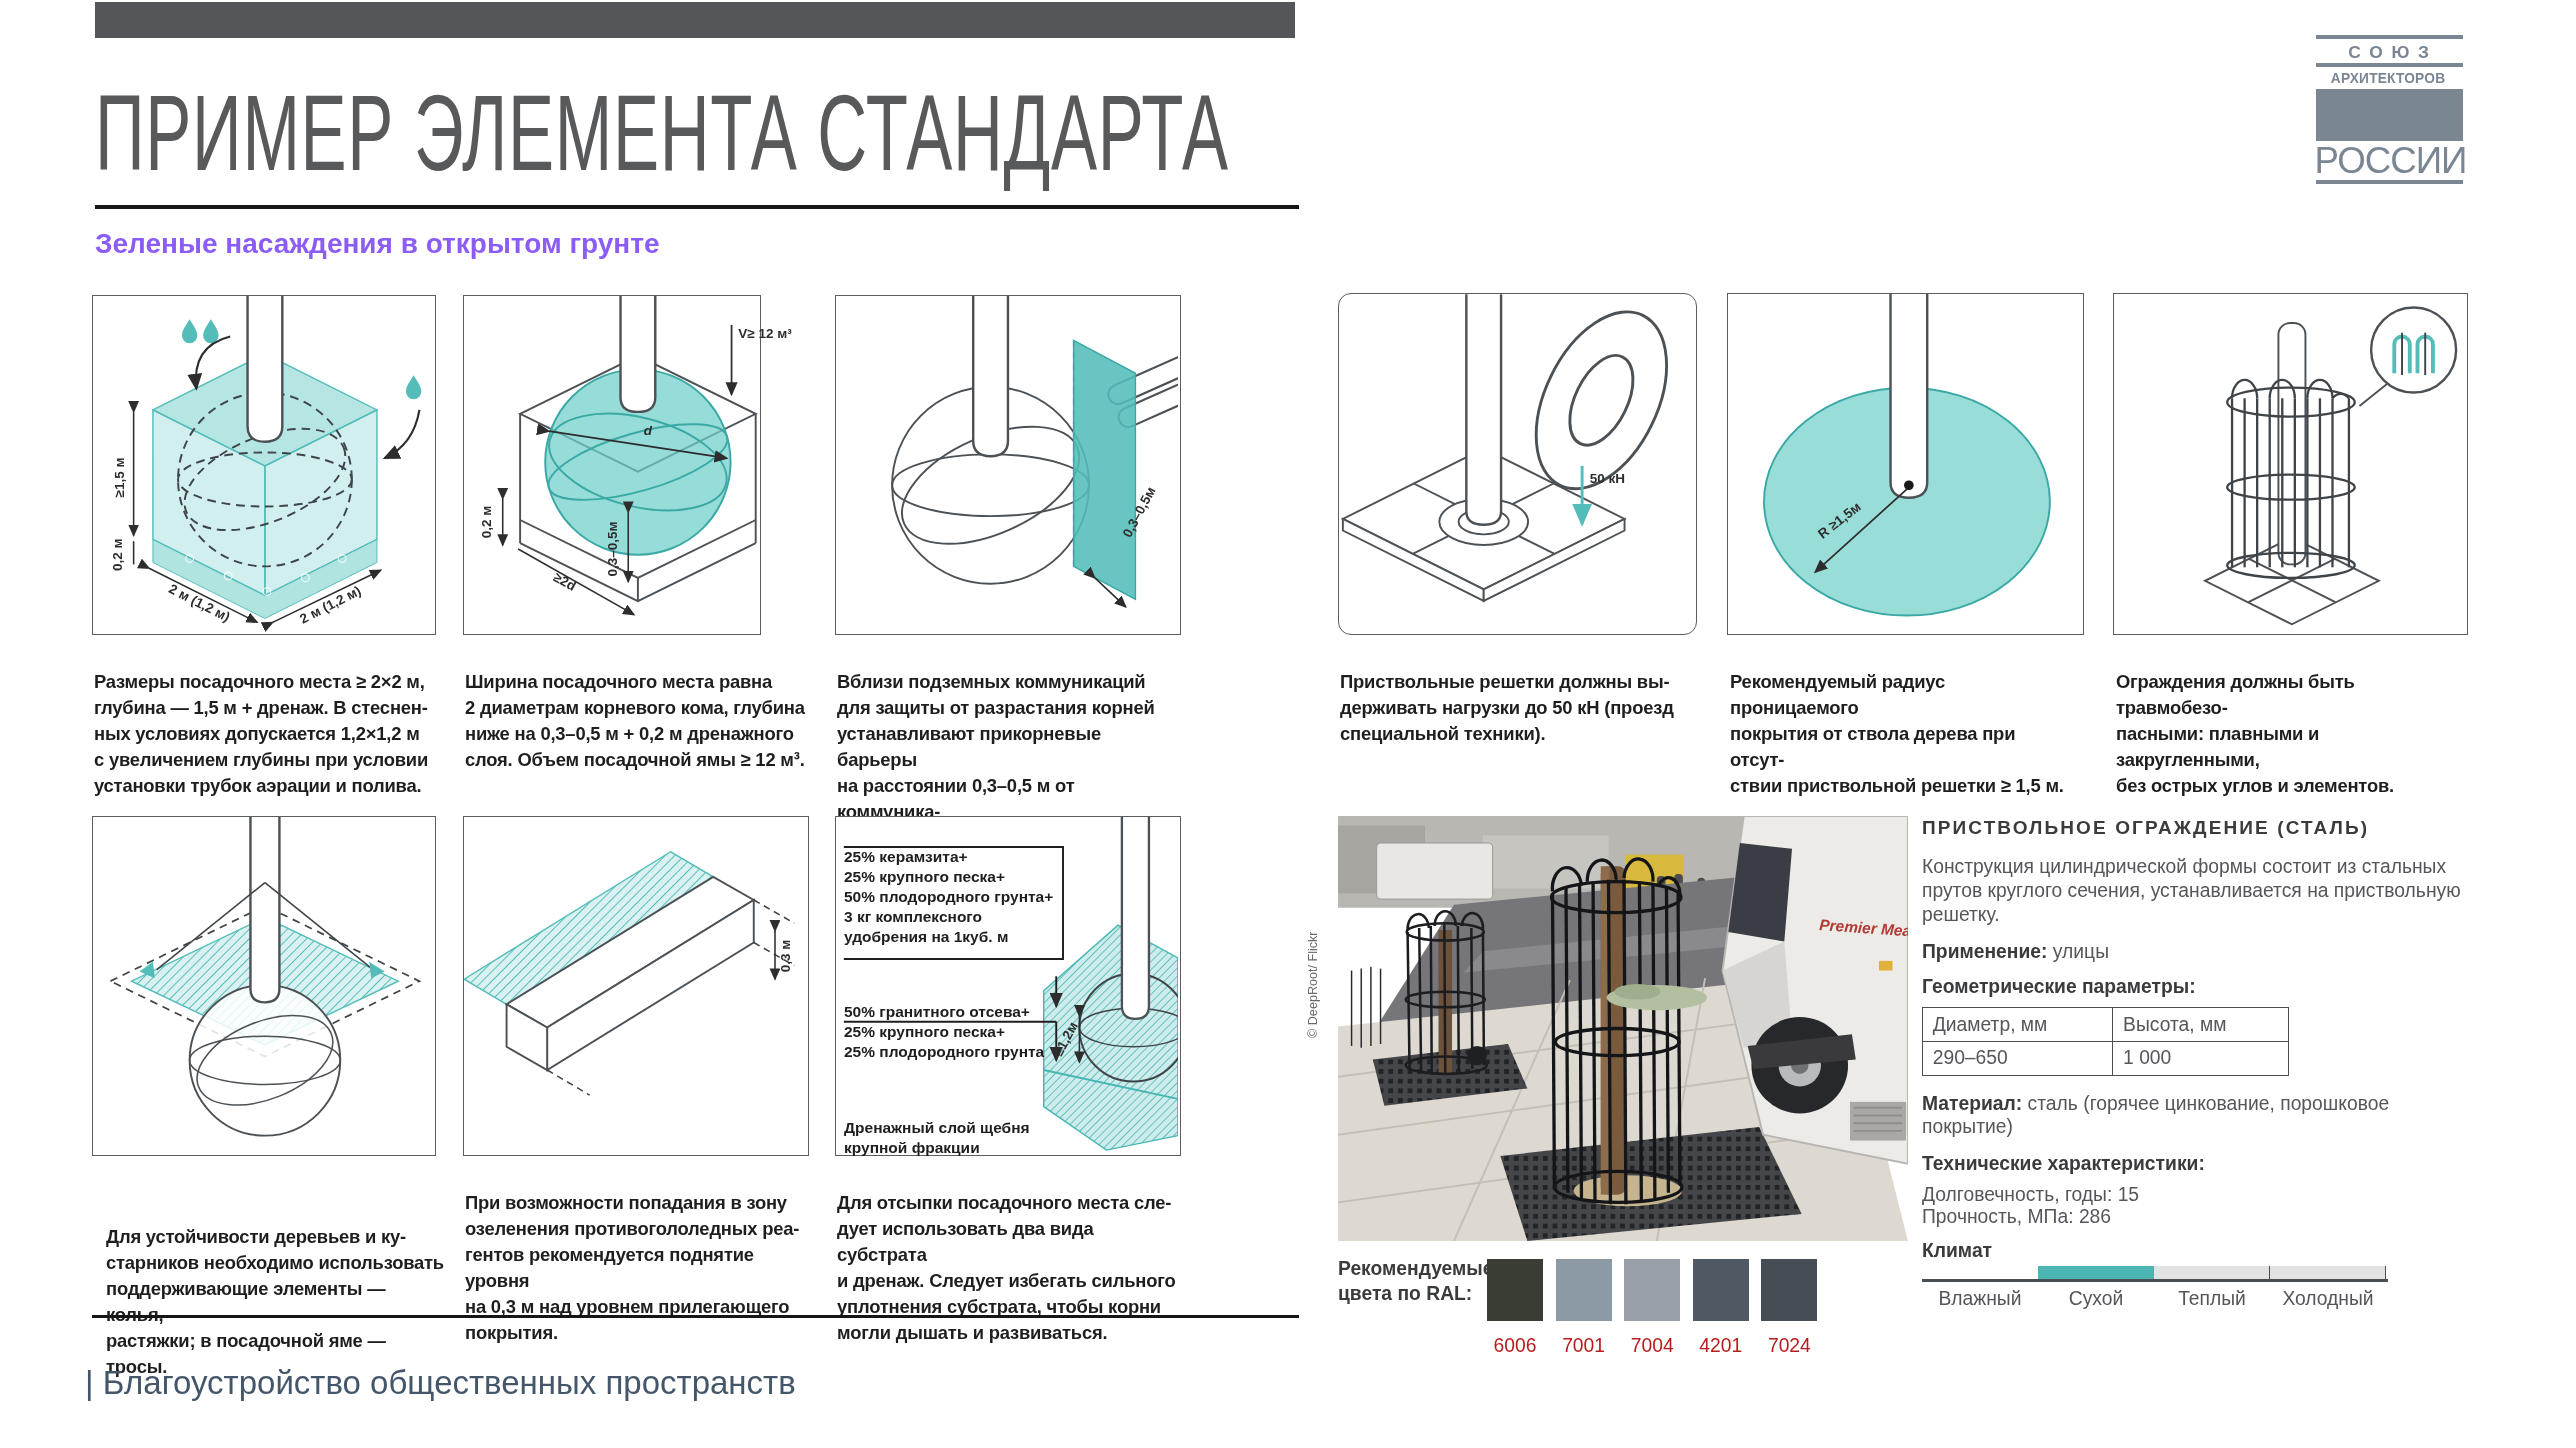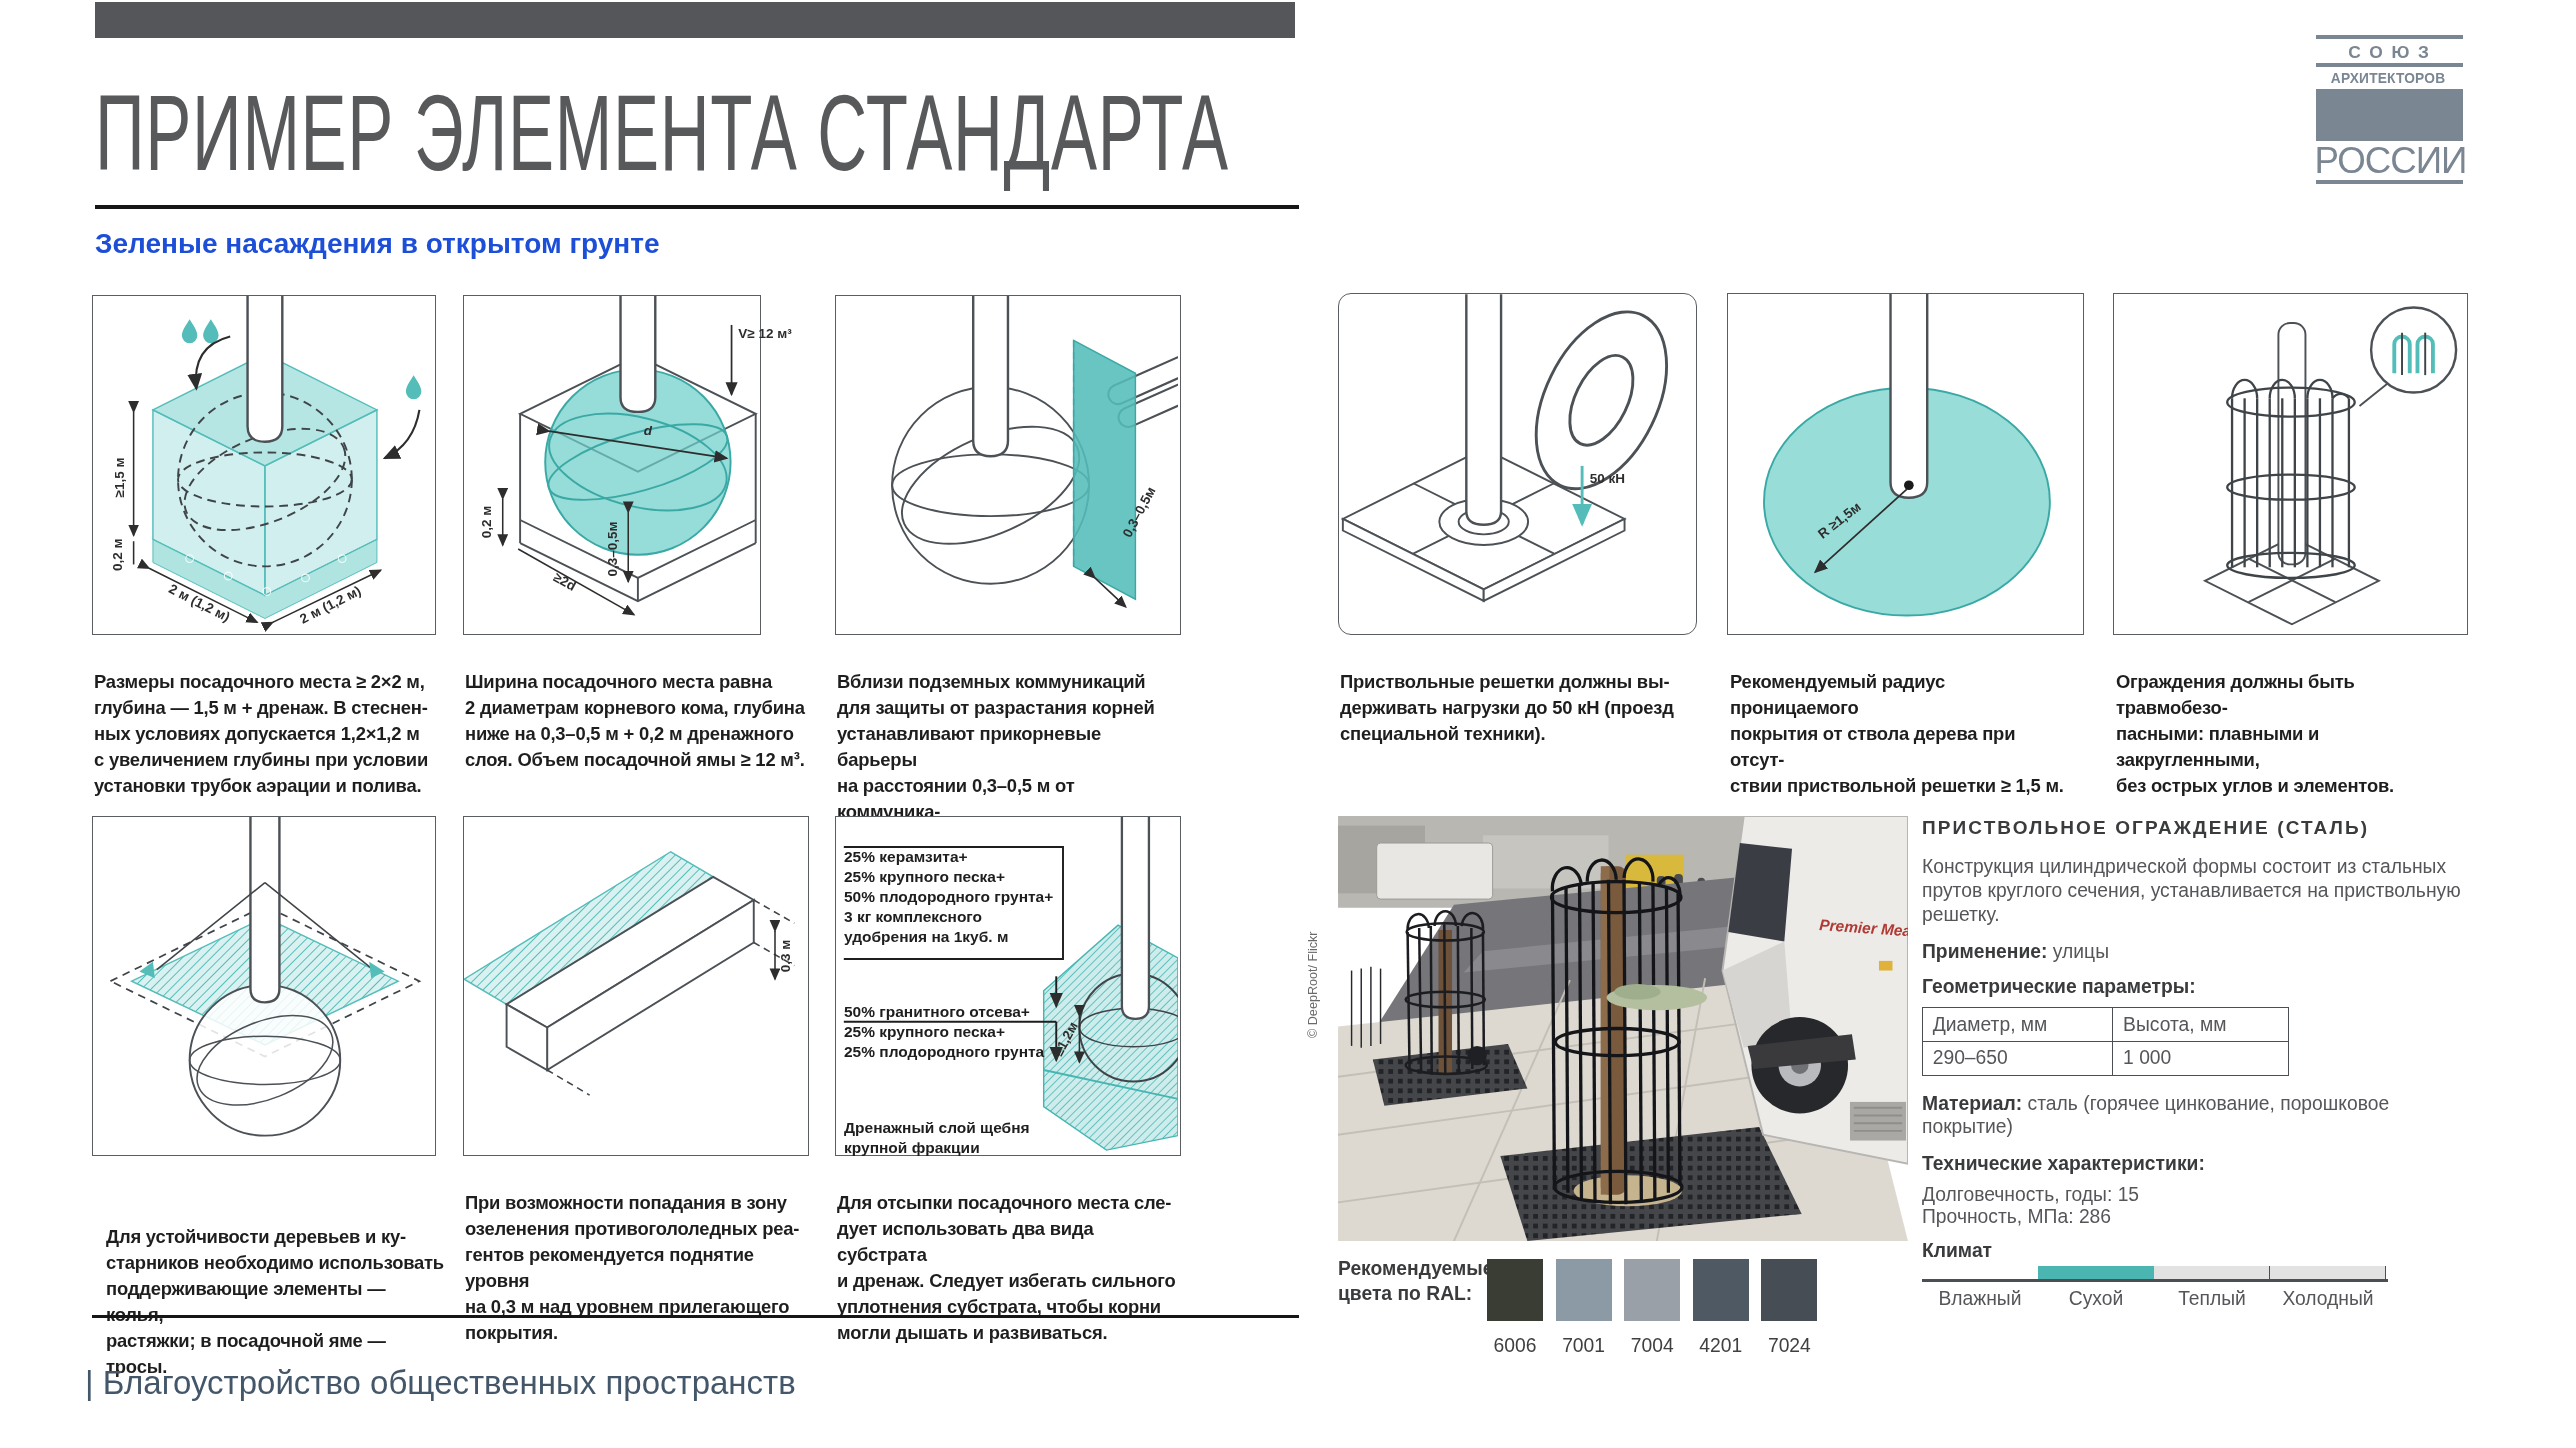--- a/index.html
+++ b/index.html
@@ -6,21 +6,21 @@
   .slide{position:relative;width:2576px;height:1449px;background:#fff;overflow:hidden;
          font-family:"Liberation Sans",sans-serif;color:#1e1e1e;}
   .abs{position:absolute;}
   
   .topbar{left:95px;top:1.9px;width:1200px;height:36px;background:#55565a;}
   .page-title{left:95px;top:70px;margin:0;font-size:108px;font-weight:400;color:#58595b;white-space:nowrap;}
   .page-title .stretch{display:inline-block;transform:scaleX(.64);transform-origin:0 50%;letter-spacing:1px;}
   .rule{background:#161616;}
   .rule-top{left:95px;top:205px;width:1204px;height:3.9px;}
   .rule-bottom{left:92px;top:1315px;width:1207px;height:2.9px;}
-  .subtitle{left:95px;top:228px;margin:0;font-size:28px;font-weight:700;color:#1d4ed8;}
+  .subtitle{left:95px;top:228px;margin:0;font-size:28px;font-weight:700;color:#8b5cf6;}
   
   .logo{left:2316px;top:35px;width:147px;color:#7b8693;text-align:center;}
   .logo .lrule{height:3.9px;background:#7b8693;margin:0 0 2.9px 0;}
   .logo .soyuz{font-size:17.4px;font-weight:700;letter-spacing:1.9px;line-height:21px;}
   .logo .arch{font-size:14px;font-weight:700;letter-spacing:0.2px;line-height:16.4px;transform:scaleX(.98);transform-origin:0 50%;white-space:nowrap;}
   .logo .block{height:52px;background:#7b8693;margin-top:2.9px;}
   .logo .rossiya{font-size:36px;font-weight:400;letter-spacing:-1px;line-height:39px;transform:scaleX(1.02);transform-origin:50% 50%;}
   
   .dbox{border:1.9px solid #5a5e63;background:#fff;box-sizing:border-box;}
   .caption{font-size:18.4px;font-weight:700;line-height:26px;letter-spacing:-0.2px;color:#1e1e1e;white-space:pre-line;width:340px;}
@@ -51,21 +51,21 @@
   .climate-cell{width:116px;height:13.5px;box-sizing:border-box;}
   .climate-cell.tick{border-right:1.9px solid #4a4f54;}
   .climate-baseline{height:2.4px;background:#4a4f54;}
   .climate-labels{display:flex;margin-top:5.8px;}
   .climate-labels span{width:116px;text-align:center;font-size:19.3px;color:#55565a;}
   
   .ral-label{left:1338px;top:1256px;font-size:19.3px;font-weight:700;color:#3a3b3d;line-height:25px;white-space:pre-line;}
   .ral-swatches{left:1487px;top:1259px;display:flex;gap:12.6px;}
   .ral-item{width:56px;text-align:center;}
   .ral-chip{width:56px;height:62px;}
-  .ral-code{margin-top:13.5px;font-size:19.3px;color:#404040;}
+  .ral-code{margin-top:13.5px;font-size:19.3px;color:#b91c1c;}
   
   .footer{left:85px;top:1364px;margin:0;font-size:33px;font-weight:400;color:#44576a;}
 </style>
 </head>
 <body>
 
 <div class="slide">
 
   <div class="abs topbar"></div>
   <h1 class="abs page-title"><span class="stretch">ПРИМЕР ЭЛЕМЕНТА СТАНДАРТА</span></h1>

